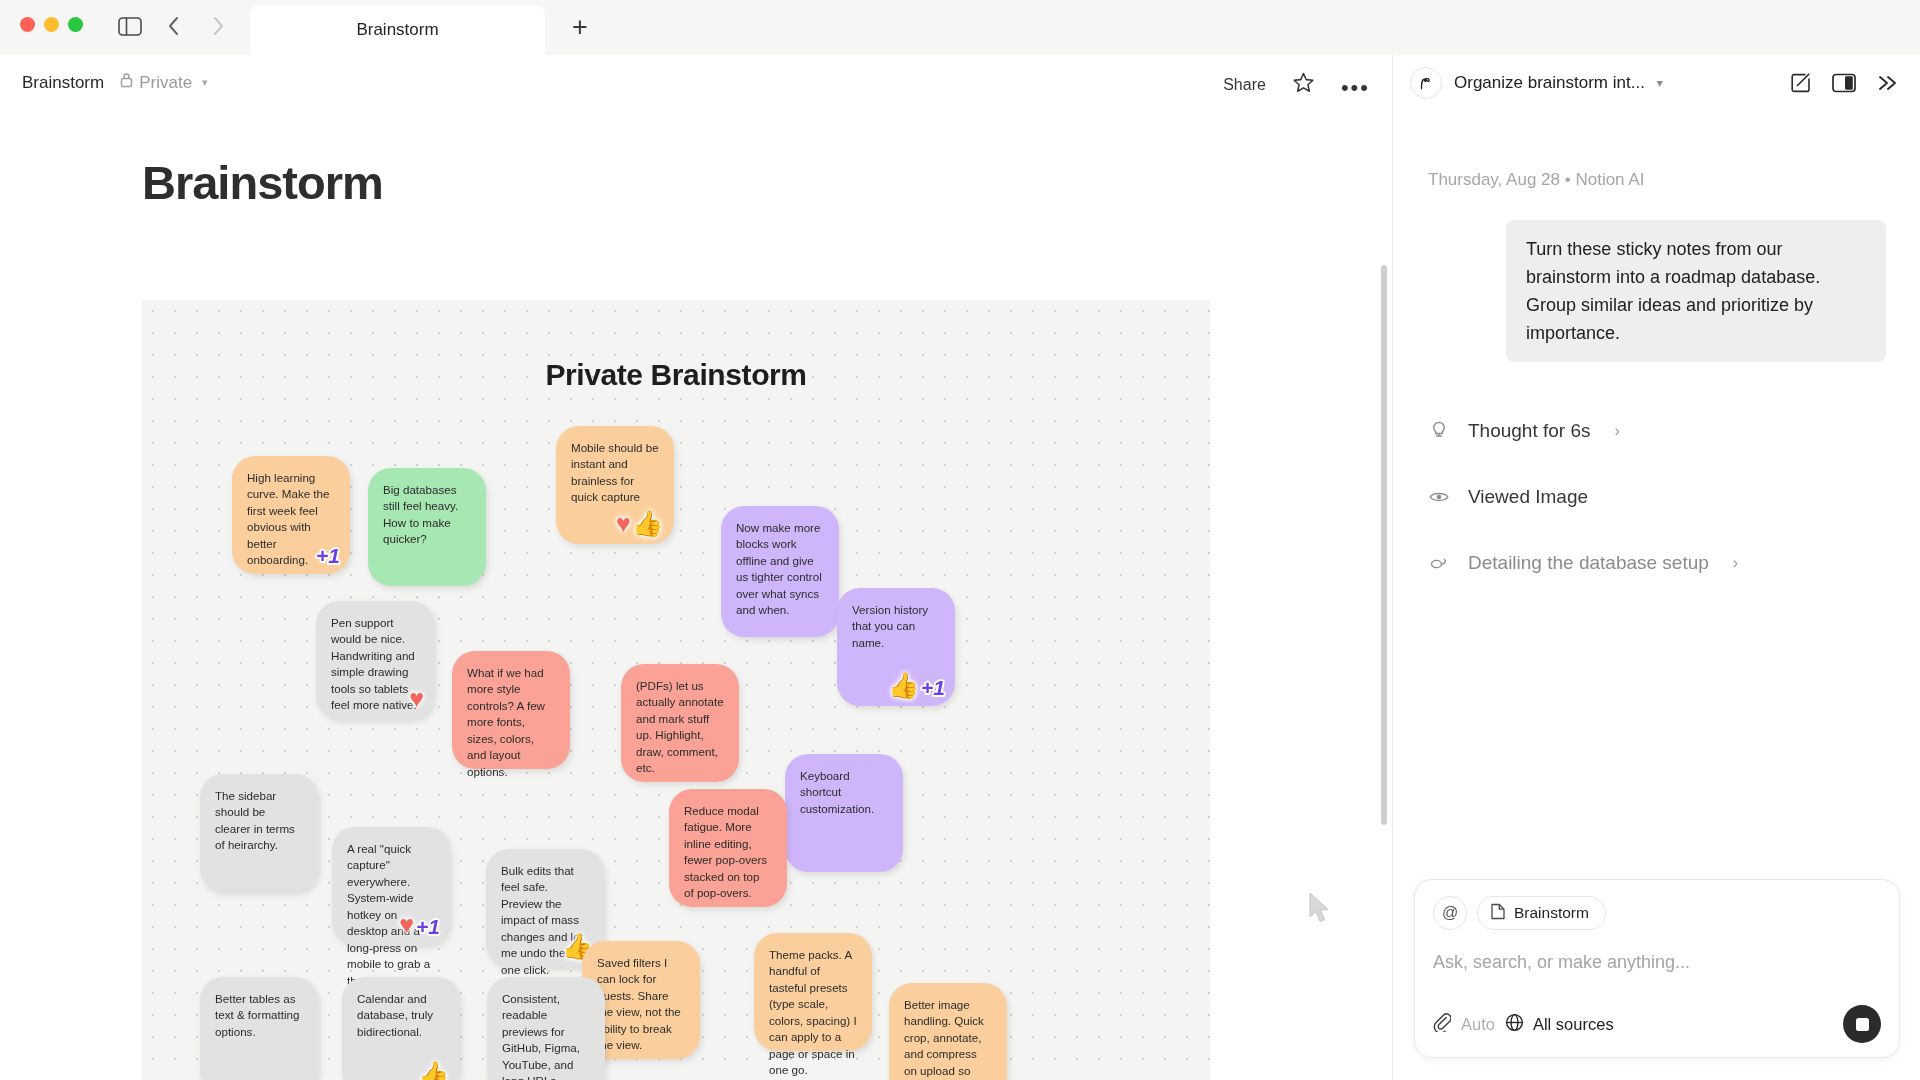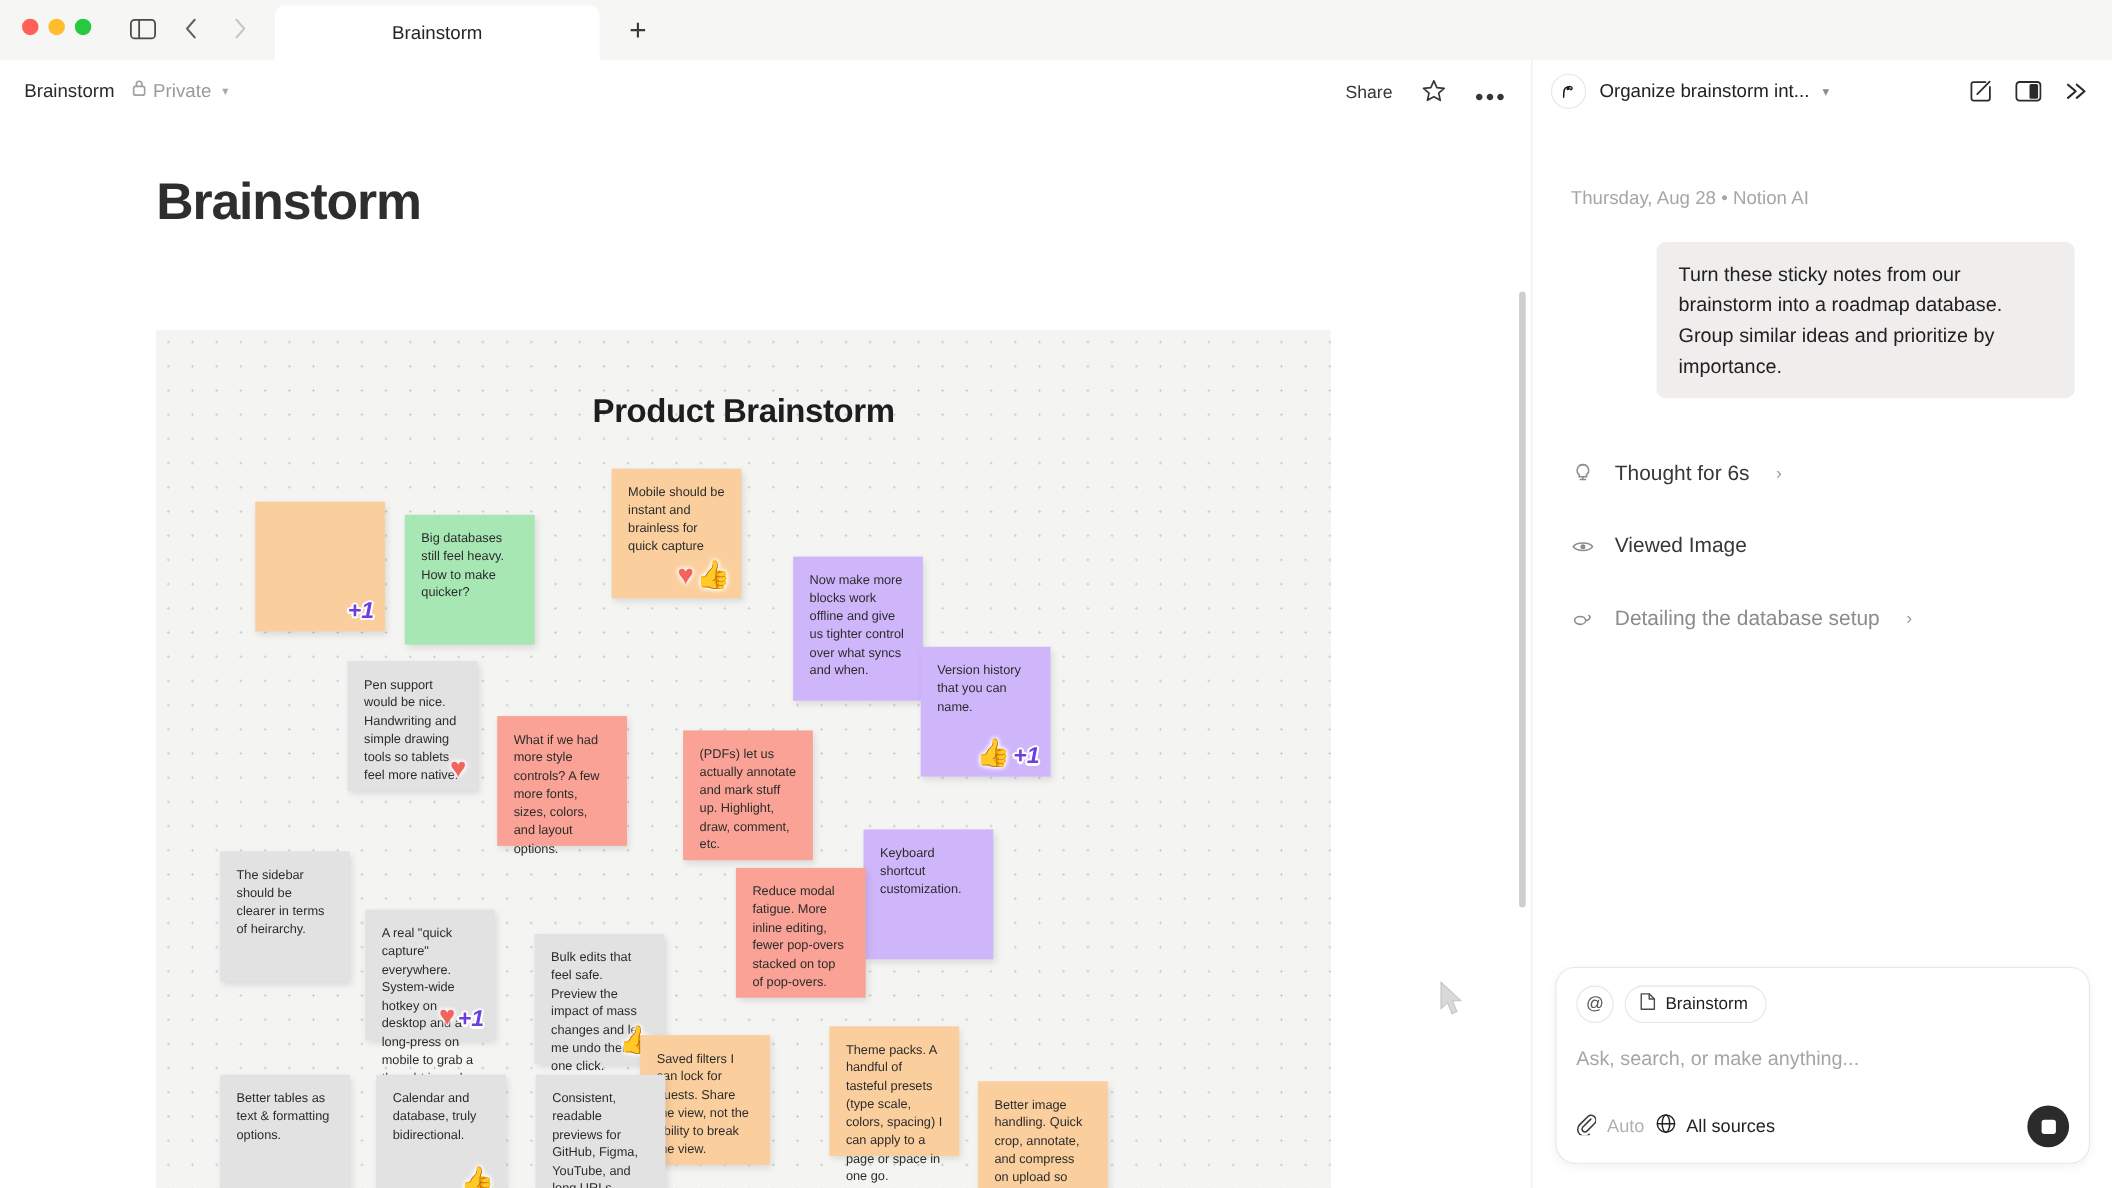--- a/index.html
+++ b/index.html
@@ -101,20 +101,21 @@
     font-size: 30px; font-weight: 700; color: #1e1e1e;
     letter-spacing: -0.4px;
   }
   .note {
     position: absolute;
     padding: 14px 15px 0 15px;
     font-size: 11.6px;
     line-height: 1.42;
     color: #2b2b2b;
     box-shadow: 2px 3px 6px rgba(0,0,0,0.10);
+    border-radius: 23px;
   }
   .note .txt { display: block; }
   .badges {
     position: absolute; bottom: 8px; right: 10px;
     display: flex; align-items: flex-end; gap: 2px;
   }
   .badge { font-size: 25px; line-height: 1; }
   .badge.heart { color: #f2655d; filter: drop-shadow(0 0 2px #fff) drop-shadow(0 0 2px #fff); }
   .badge.thumb { color: #13a350; filter: drop-shadow(0 0 2px #fff) drop-shadow(0 0 2px #fff); }
   .badge.plus1 {
@@ -274,23 +275,24 @@
             <polygon points="12,2.6 14.9,9 21.8,9.7 16.6,14.3 18.1,21.1 12,17.6 5.9,21.1 7.4,14.3 2.2,9.7 9.1,9" fill="none" stroke="#35353a" stroke-width="1.6" stroke-linejoin="round"></polygon>
           </svg>
       </div>
       <div class="hdr-ico dots-ico">•••</div>
     </div>
   </div>
 
   <div class="page-title">Brainstorm</div>
 
   <div class="canvas">
-    <div class="canvas-title">Product Brainstorm</div>
+    <div class="canvas-title">Private Brainstorm</div>
     <div id="notes-host">
         <div class="note" style="left: 90px; top: 156px; width: 118px; height: 118px; background: rgb(251, 207, 157);">
+          <span class="txt">High learning curve. Make the first week feel obvious with better onboarding.</span>
           <div class="badges">
             <span class="badge plus1">+1</span>
           </div>
         </div>
         <div class="note" style="left: 226px; top: 168px; width: 118px; height: 118px; background: rgb(166, 231, 180);">
           <span class="txt">Big databases still feel heavy. How to make quicker?</span>
         </div>
         <div class="note" style="left: 414px; top: 126px; width: 118px; height: 118px; background: rgb(251, 207, 157);">
           <span class="txt">Mobile should be instant and brainless for quick capture</span>
           <div class="badges">

